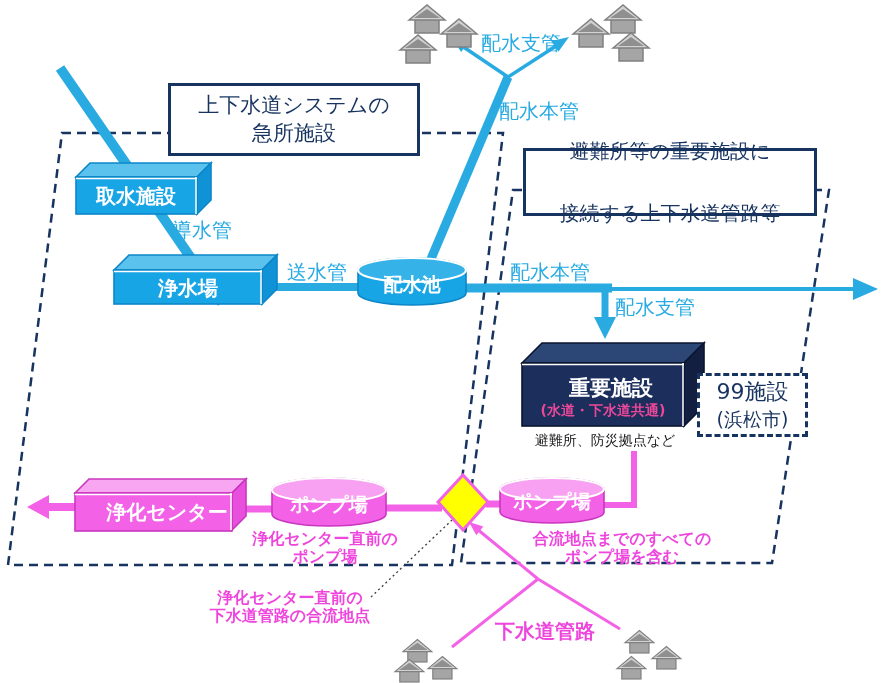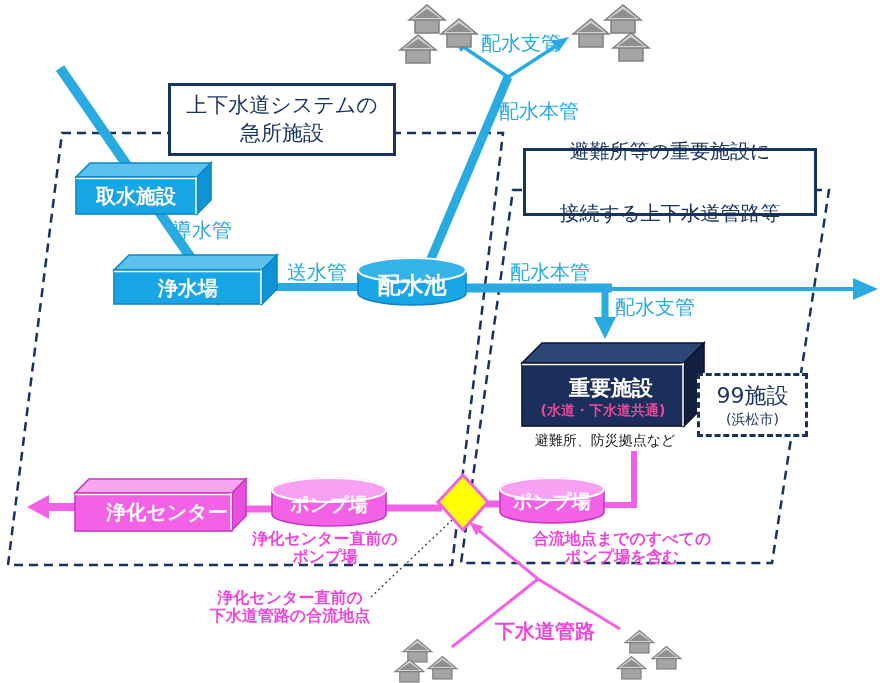--- a/index.html
+++ b/index.html
@@ -17,21 +17,21 @@
     position:absolute;background:#fff;border:3px solid #17335F;color:#17335F;
     display:flex;flex-direction:column;align-items:center;justify-content:center;
     text-align:center;font-size:21px;line-height:1.3;box-sizing:border-box;
   }
   .dash-box{
     position:absolute;background:#fff;border:3px dashed #17335F;color:#17335F;
     display:flex;flex-direction:column;align-items:center;justify-content:center;
     text-align:right;box-sizing:border-box;
   }
   .dash-box .l1{font-size:22px;}
-  .dash-box .l2{font-size:14px;}
+  .dash-box .l2{font-size:19px;}
   .imp-title{color:#fff;font-weight:bold;font-size:21px;margin-left:8px;}
   .imp-sub{color:#ec4899;font-weight:bold;font-size:14px;text-align:center;}
   .blk-note{color:#1b1b1b;font-size:14px;}
 </style>
 </head>
 <body>
 
 <div class="stage">
 
   <svg width="895" height="683" viewBox="0 0 895 683">
@@ -129,21 +129,21 @@
 
     <g>
       <path d="M 500 489 L 500 512 A 52 11 0 0 0 604 512 L 604 489 A 52 11 0 0 0 500 489 Z" fill="#F361E7" stroke="#C937BE" stroke-width="1.6"></path>
       <ellipse cx="552" cy="489" rx="52" ry="11" fill="#F8A0F1" stroke="#FFFFFF" stroke-width="2"></ellipse>
     </g>
 
     <polygon points="463,475 488,502 463,530 438,502" fill="#FFFF00" stroke="#F361E7" stroke-width="3"></polygon>
     <polygon points="469,522 483.3,526.6 476.3,535.2" fill="#F361E7"></polygon>
   </svg>
 
-  <div class="titlebox" style="left:168px;top:83px;width:228px;height:73px;">
+  <div class="titlebox" style="left:168px;top:83px;width:252px;height:73px;">
     <div>上下水道システムの</div>
     <div>急所施設</div>
   </div>
   <div class="titlebox" style="left:523px;top:148px;width:294px;height:68px;font-size:20px;gap:36px;">
     <div>避難所等の重要施設に</div>
     <div>接続する上下水道管路等</div>
   </div>
 
   <div class="dash-box" style="left:697px;top:373px;width:111px;height:64px;">
     <div class="l1">99施設</div>
@@ -152,21 +152,21 @@
 
   <div class="lbl cyan-lbl" style="left:521px;top:43px;">配水支管</div>
   <div class="lbl cyan-lbl" style="left:539px;top:111px;">配水本管</div>
   <div class="lbl cyan-lbl" style="left:202px;top:230px;">導水管</div>
   <div class="lbl cyan-lbl" style="left:317px;top:272px;">送水管</div>
   <div class="lbl cyan-lbl" style="left:550px;top:272px;">配水本管</div>
   <div class="lbl cyan-lbl" style="left:655px;top:307px;">配水支管</div>
 
   <div class="lbl white-lbl" style="left:136px;top:196px;">取水施設</div>
   <div class="lbl white-lbl" style="left:188px;top:288px;">浄水場</div>
-  <div class="lbl white-lbl" style="left:412px;top:285px;font-size:23px;">配水池</div>
+  <div class="lbl white-lbl" style="left:412px;top:285px;font-size:19px;">配水池</div>
   <div class="lbl imp-title" style="left:603px;top:388px;">重要施設</div>
   <div class="lbl imp-sub" style="left:603px;top:410px;">(水道・下水道共通)</div>
   <div class="lbl blk-note" style="left:605px;top:440px;">避難所、防災拠点など</div>
   <div class="lbl white-lbl" style="left:167px;top:512px;">浄化センター</div>
   <div class="lbl white-lbl" style="left:329px;top:505px;font-size:19px;">ポンプ場</div>
   <div class="lbl white-lbl" style="left:552px;top:502px;font-size:19px;">ポンプ場</div>
 
   <div class="lbl pink-note" style="left:325px;top:548px;">
     <div>浄化センター直前の</div>
     <div>ポンプ場</div>

